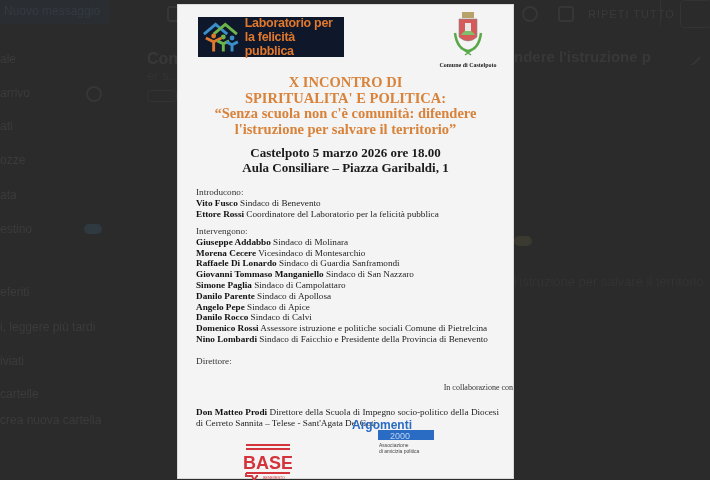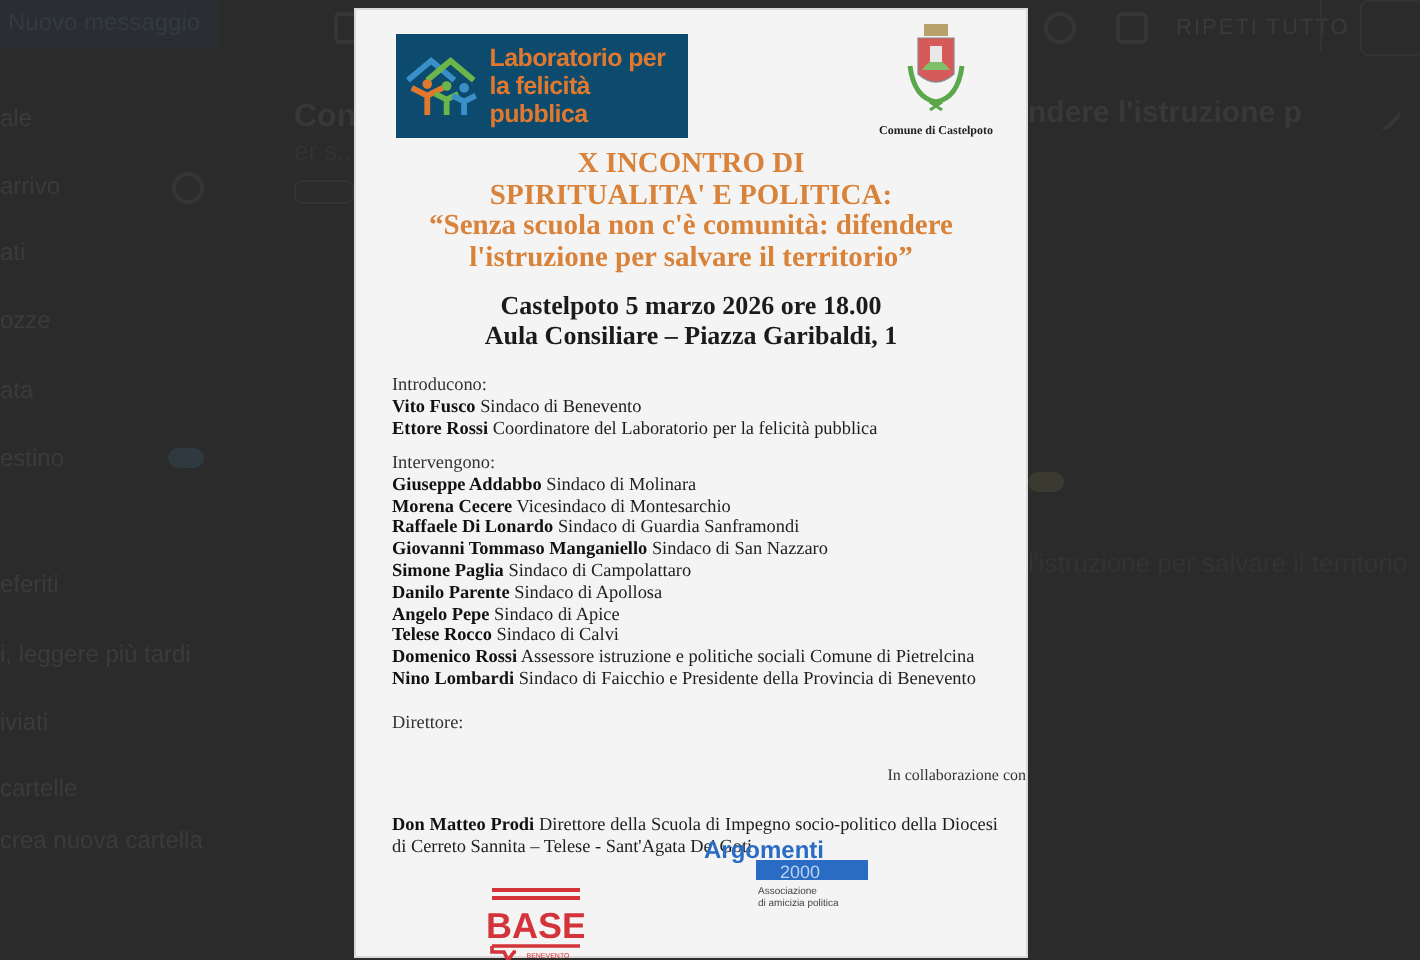--- a/index.html
+++ b/index.html
@@ -21,22 +21,22 @@
   .bg-tool-icon { position:absolute; width:12px; height:12px; border:2px solid #363636; border-radius:3px; }
   .bg-box { position:absolute; border:1px solid #333; border-radius:4px; }
 
   
   .doc {
     position:absolute; left:178px; top:5px; width:335px; height:473px;
     background:#f4f4f4; box-shadow:0 0 0 1px #d9d9d9;
     font-family:"Liberation Serif", serif; color:#1e1e1e;
   }
   .logo-lab {
-    position:absolute; left:20px; top:12px; width:146px; height:52px;
-    background:#0c4a6e; display:flex; align-items:center;
+    position:absolute; left:20px; top:12px; width:146px; height:40px;
+    background:#0f172a; display:flex; align-items:center;
   }
   .logo-lab svg { margin-left:4px; }
   .logo-lab-text {
     font-family:"Liberation Sans", sans-serif; font-weight:bold;
     color:#e0782e; font-size:12.5px; line-height:14px; margin-left:4px; letter-spacing:-0.3px;
   }
   .crest { position:absolute; left:260px; top:6px; width:60px; height:60px; text-align:center; }
   .crest-caption { font-size:6px; font-weight:bold; color:#222; margin-top:1px; }
 
   .headline { position:absolute; left:0; right:0; top:70px; text-align:center;
@@ -149,21 +149,21 @@
   <div class="section" style="top:221px;">
     <div class="lbl">Intervengono:</div>
     <div id="speaker-list">
         <div><b>Giuseppe Addabbo</b> <span>Sindaco di Molinara</span></div>
         <div><b>Morena Cecere</b> <span>Vicesindaco di Montesarchio</span></div>
         <div><b>Raffaele Di Lonardo</b> <span>Sindaco di Guardia Sanframondi</span></div>
         <div><b>Giovanni Tommaso Manganiello</b> <span>Sindaco di San Nazzaro</span></div>
         <div><b>Simone Paglia</b> <span>Sindaco di Campolattaro</span></div>
         <div><b>Danilo Parente</b> <span>Sindaco di Apollosa</span></div>
         <div><b>Angelo Pepe</b> <span>Sindaco di Apice</span></div>
-        <div><b>Telese Rocco</b> <span>Sindaco di Calvi</span></div>
+        <div><b>Danilo Rocco</b> <span>Sindaco di Calvi</span></div>
         <div><b>Domenico Rossi</b> <span>Assessore istruzione e politiche sociali Comune di Pietrelcina</span></div>
         <div><b>Nino Lombardi</b> <span>Sindaco di Faicchio e Presidente della Provincia di Benevento</span></div>
       </div>
   </div>
 
   <div class="section" style="top:351px;">
     <div class="lbl">Direttore:</div>
     <div class="conclude-text">
       <b>Don Matteo Prodi</b>
       <span>Direttore della Scuola di Impegno socio-politico della Diocesi di Cerreto Sannita – Telese - Sant'Agata De' Goti</span>

